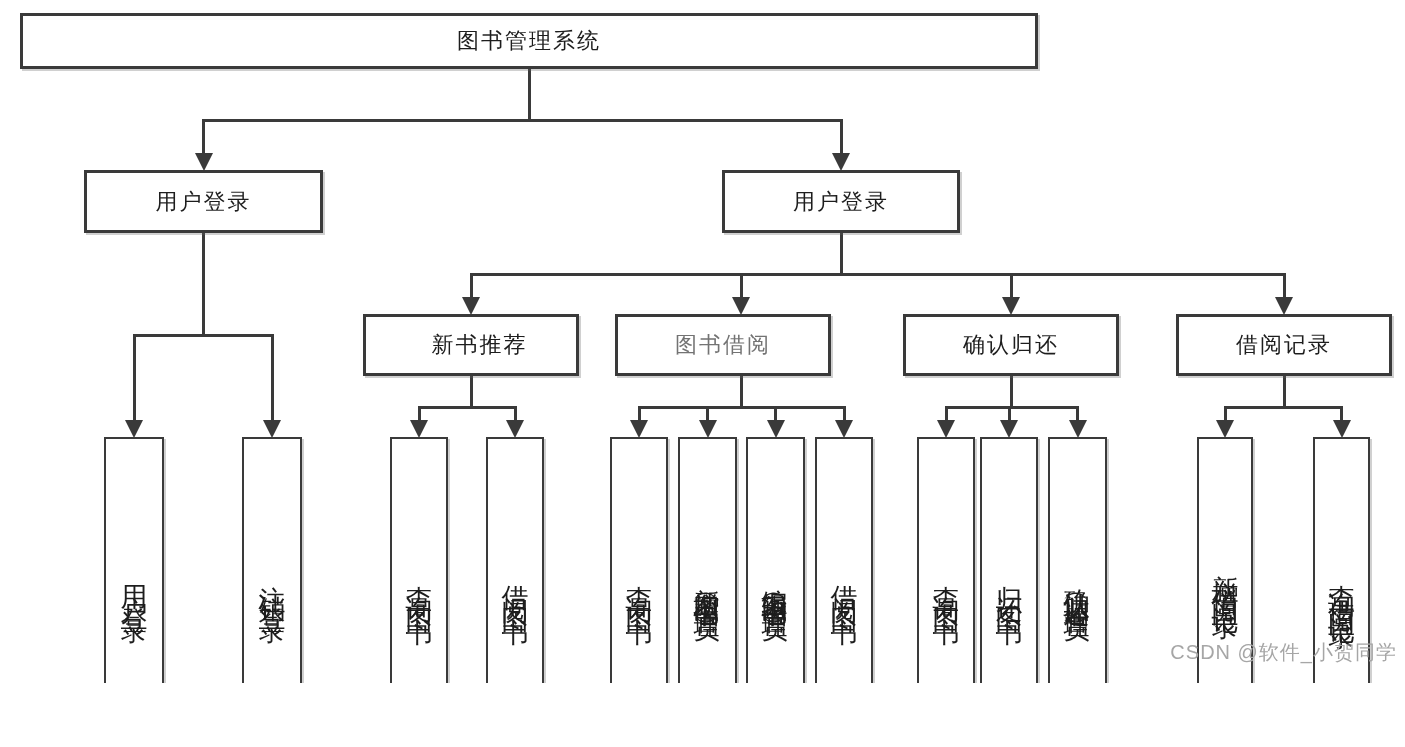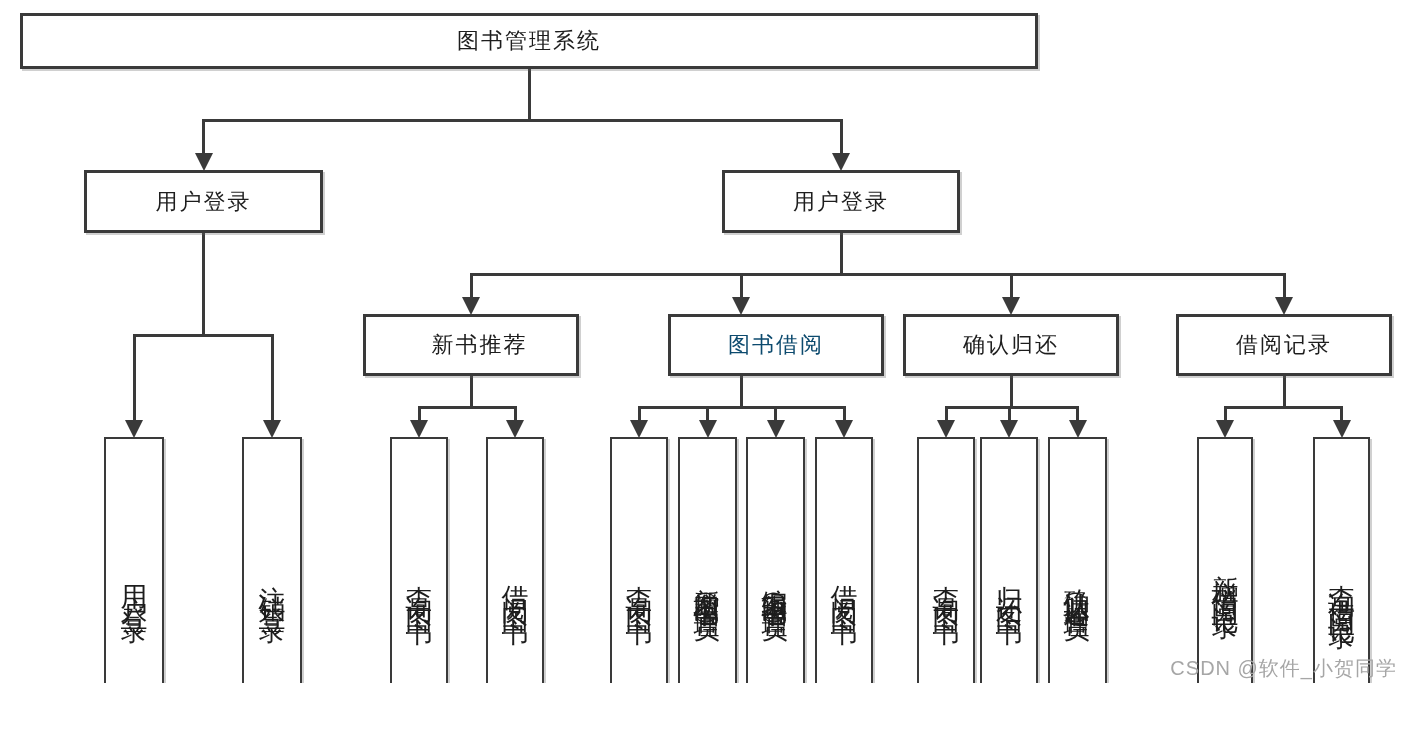--- a/index.html
+++ b/index.html
@@ -42,21 +42,21 @@
   .carrow{
     position:absolute;
     width:0;height:0;
     border-left:9px solid transparent;
     border-right:9px solid transparent;
     border-top:18px solid #3a3a3a;
   }
   .watermark{
     position:absolute;
     right:8px;
-    bottom:1px;
+    bottom:17px;
     font-size:20px;
     letter-spacing:1px;
     color:#a6a6a6;
   }
 </style>
 </head>
 <body>
 
 <div class="canvas">
   <div id="connector-layer">
@@ -119,21 +119,21 @@
       </div>
       <div class="node" style="left: 84px; top: 170px; width: 239px; height: 63px; border-color: rgb(58, 58, 58); background: rgb(255, 255, 255); color: rgb(29, 29, 29);">
         <span class="lbl">用户登录</span>
       </div>
       <div class="node" style="left: 722px; top: 170px; width: 238px; height: 63px; border-color: rgb(58, 58, 58); background: rgb(255, 255, 255); color: rgb(29, 29, 29);">
         <span class="lbl">用户登录</span>
       </div>
       <div class="node" style="left: 363px; top: 314px; width: 216px; height: 62px; border-color: rgb(58, 58, 58); background: rgb(255, 255, 255); color: rgb(29, 29, 29); padding-left: 17px;">
         <span class="lbl">新书推荐</span>
       </div>
-      <div class="node" style="left: 668px; top: 314px; width: 216px; height: 62px; border-color: rgb(58, 58, 58); background: rgb(255, 255, 255); color: #0c4a6e;">
+      <div class="node" style="left: 615px; top: 314px; width: 216px; height: 62px; border-color: rgb(58, 58, 58); background: rgb(255, 255, 255); color: #737373;">
         <span class="lbl">图书借阅</span>
       </div>
       <div class="node" style="left: 903px; top: 314px; width: 216px; height: 62px; border-color: rgb(58, 58, 58); background: rgb(255, 255, 255); color: rgb(29, 29, 29);">
         <span class="lbl">确认归还</span>
       </div>
       <div class="node" style="left: 1176px; top: 314px; width: 216px; height: 62px; border-color: rgb(58, 58, 58); background: rgb(255, 255, 255); color: rgb(29, 29, 29);">
         <span class="lbl">借阅记录</span>
       </div>
       <div class="node vertical" style="left: 104px; top: 437px; width: 60px; height: 298px; border-color: rgb(58, 58, 58); background: rgb(255, 255, 255); color: rgb(29, 29, 29);">
         <span class="lbl" style="letter-spacing: 11px;">用户登录</span>

